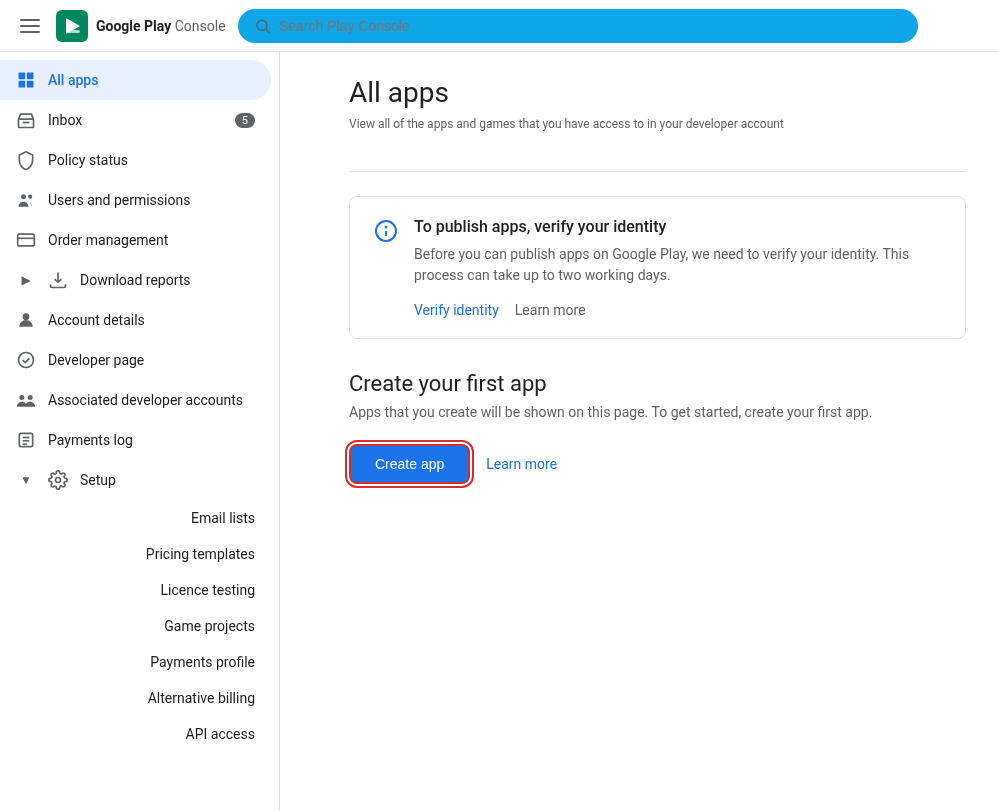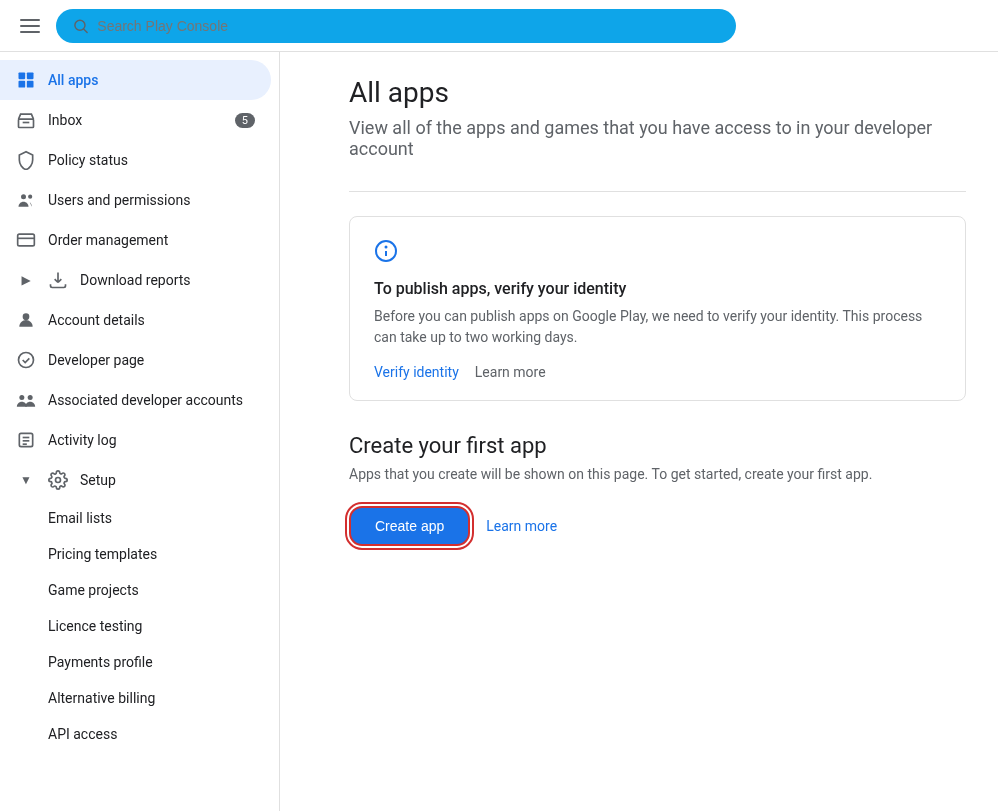--- a/index.html
+++ b/index.html
@@ -54,41 +54,41 @@
     }
     .sidebar-item.active .icon { color: #1a73e8; }
     .sidebar-item .badge {
       margin-left: auto; background: #5f6368; color: #fff;
       font-size: 11px; border-radius: 10px; padding: 1px 7px;
     }
     .sidebar-sub-item {
       display: flex; align-items: center;
       padding: 10px 16px 10px 48px;
       font-size: 14px; color: #202124; cursor: pointer;
-      border-radius: 0 24px 24px 0; margin-right: 8px;
+      border-radius: 0 24px 24px 0; margin-right: 8px; justify-content: flex-end;
     }
 
     
     .content {
       flex: 1; overflow-y: auto; padding: 24px 32px;
       background: #fff;
     }
     .page-title {
       font-size: 28px; font-weight: 400; color: #202124; margin-bottom: 8px;
     }
     .page-subtitle {
-      font-size: 18px; color: #5f6368; margin-bottom: 32px;
+      font-size: 12px; color: #5f6368; margin-bottom: 40px;
     }
     .divider { height: 1px; background: #e0e0e0; margin-bottom: 24px; }
 
     
     .info-card {
       border: 1px solid #e0e0e0; border-radius: 8px;
       padding: 20px 24px; margin-bottom: 32px;
-      display: flex; gap: 16px; flex-direction: column;
+      display: flex; gap: 16px;
     }
     .info-card-icon {
       width: 24px; height: 24px; flex-shrink: 0;
       color: #1a73e8; margin-top: 2px;
     }
     .info-card-content { flex: 1; }
     .info-card-title {
       font-size: 16px; font-weight: 500; color: #202124; margin-bottom: 8px;
     }
     .info-card-desc {
@@ -102,36 +102,48 @@
     .create-section { margin-top: 24px; }
     .create-title {
       font-size: 22px; font-weight: 400; color: #202124; margin-bottom: 8px;
     }
     .create-desc {
       font-size: 14px; color: #5f6368; margin-bottom: 24px;
     }
     .create-actions { display: flex; gap: 16px; align-items: center; }
     .btn-create {
       background: #1a73e8; color: #fff; border: 2px solid #d32f2f;
-      border-radius: 13px; padding: 10px 24px;
+      border-radius: 8px; padding: 10px 24px;
       font-size: 14px; font-weight: 500; cursor: pointer;
       outline: 2px solid #d32f2f; outline-offset: 2px;
     }
 
     
     svg { display: block; }
   </style>
 </head>
 <body>
 
 <div class="topbar">
   <div class="hamburger">
     <span></span>
       <span></span>
       <span></span>
+  </div>
+  <div class="topbar-logo">
+
+    <svg width="32" height="32" viewBox="0 0 32 32">
+      <rect width="32" height="32" rx="6" fill="#01875f"></rect>
+      <polygon points="10,8 24,16 10,24" fill="white"></polygon>
+      <rect x="10" y="20" width="14" height="3" rx="1.5" fill="white" opacity="0.7"></rect>
+    </svg>
+    <span style="font-size:14px;color:#202124;">
+      <strong>Google Play</strong>
+      <span style="color:#5f6368;">Console</span>
+    </span>
   </div>
   <div class="search-bar">
     <svg width="18" height="18" viewBox="0 0 24 24" fill="none">
       <circle cx="11" cy="11" r="7" stroke="#5f6368" stroke-width="2"></circle>
       <line x1="16.5" y1="16.5" x2="21" y2="21" stroke="#5f6368" stroke-width="2" stroke-linecap="round"></line>
     </svg>
     <input type="text" placeholder="Search Play Console" style="">
   </div>
 </div>
 
@@ -239,45 +251,45 @@
 
     <div class="sidebar-item">
       <span class="icon">
         <svg width="20" height="20" viewBox="0 0 24 24" fill="none" stroke="currentColor" stroke-width="2">
             <rect x="4" y="4" width="16" height="16" rx="2"></rect>
             <line x1="8" y1="9" x2="16" y2="9"></line>
             <line x1="8" y1="13" x2="16" y2="13"></line>
             <line x1="8" y1="17" x2="13" y2="17"></line>
           </svg>
       </span>
-      <span>Activity log</span>
+      <span>Payments log</span>
     </div>
 
     <div class="sidebar-item">
       <span class="icon" style="color:#5f6368;font-size:12px;">▼</span>
       <span class="icon">
         <svg width="20" height="20" viewBox="0 0 24 24" fill="none" stroke="currentColor" stroke-width="2">
             <circle cx="12" cy="12" r="3"></circle>
             <path d="M19.4 15a1.65 1.65 0 00.33 1.82l.06.06a2 2 0 010 2.83 2 2 0 01-2.83 0l-.06-.06a1.65 1.65 0 00-1.82-.33 1.65 1.65 0 00-1 1.51V21a2 2 0 01-2 2 2 2 0 01-2-2v-.09A1.65 1.65 0 009 19.4a1.65 1.65 0 00-1.82.33l-.06.06a2 2 0 01-2.83 0 2 2 0 010-2.83l.06-.06A1.65 1.65 0 004.68 15a1.65 1.65 0 00-1.51-1H3a2 2 0 01-2-2 2 2 0 012-2h.09A1.65 1.65 0 004.6 9a1.65 1.65 0 00-.33-1.82l-.06-.06a2 2 0 010-2.83 2 2 0 012.83 0l.06.06A1.65 1.65 0 009 4.68a1.65 1.65 0 001-1.51V3a2 2 0 012-2 2 2 0 012 2v.09a1.65 1.65 0 001 1.51 1.65 1.65 0 001.82-.33l.06-.06a2 2 0 012.83 0 2 2 0 010 2.83l-.06.06A1.65 1.65 0 0019.4 9a1.65 1.65 0 001.51 1H21a2 2 0 012 2 2 2 0 01-2 2h-.09a1.65 1.65 0 00-1.51 1z"></path>
           </svg>
       </span>
       <span>Setup</span>
     </div>
 
     <div class="sidebar-sub-item">
       <span>Email lists</span>
     </div>
     <div class="sidebar-sub-item">
       <span>Pricing templates</span>
     </div>
     <div class="sidebar-sub-item">
+      <span>Licence testing</span>
+    </div>
+    <div class="sidebar-sub-item">
       <span>Game projects</span>
-    </div>
-    <div class="sidebar-sub-item">
-      <span>Licence testing</span>
     </div>
     <div class="sidebar-sub-item">
       <span>Payments profile</span>
     </div>
     <div class="sidebar-sub-item">
       <span>Alternative billing</span>
     </div>
     <div class="sidebar-sub-item">
       <span>API access</span>
     </div>

